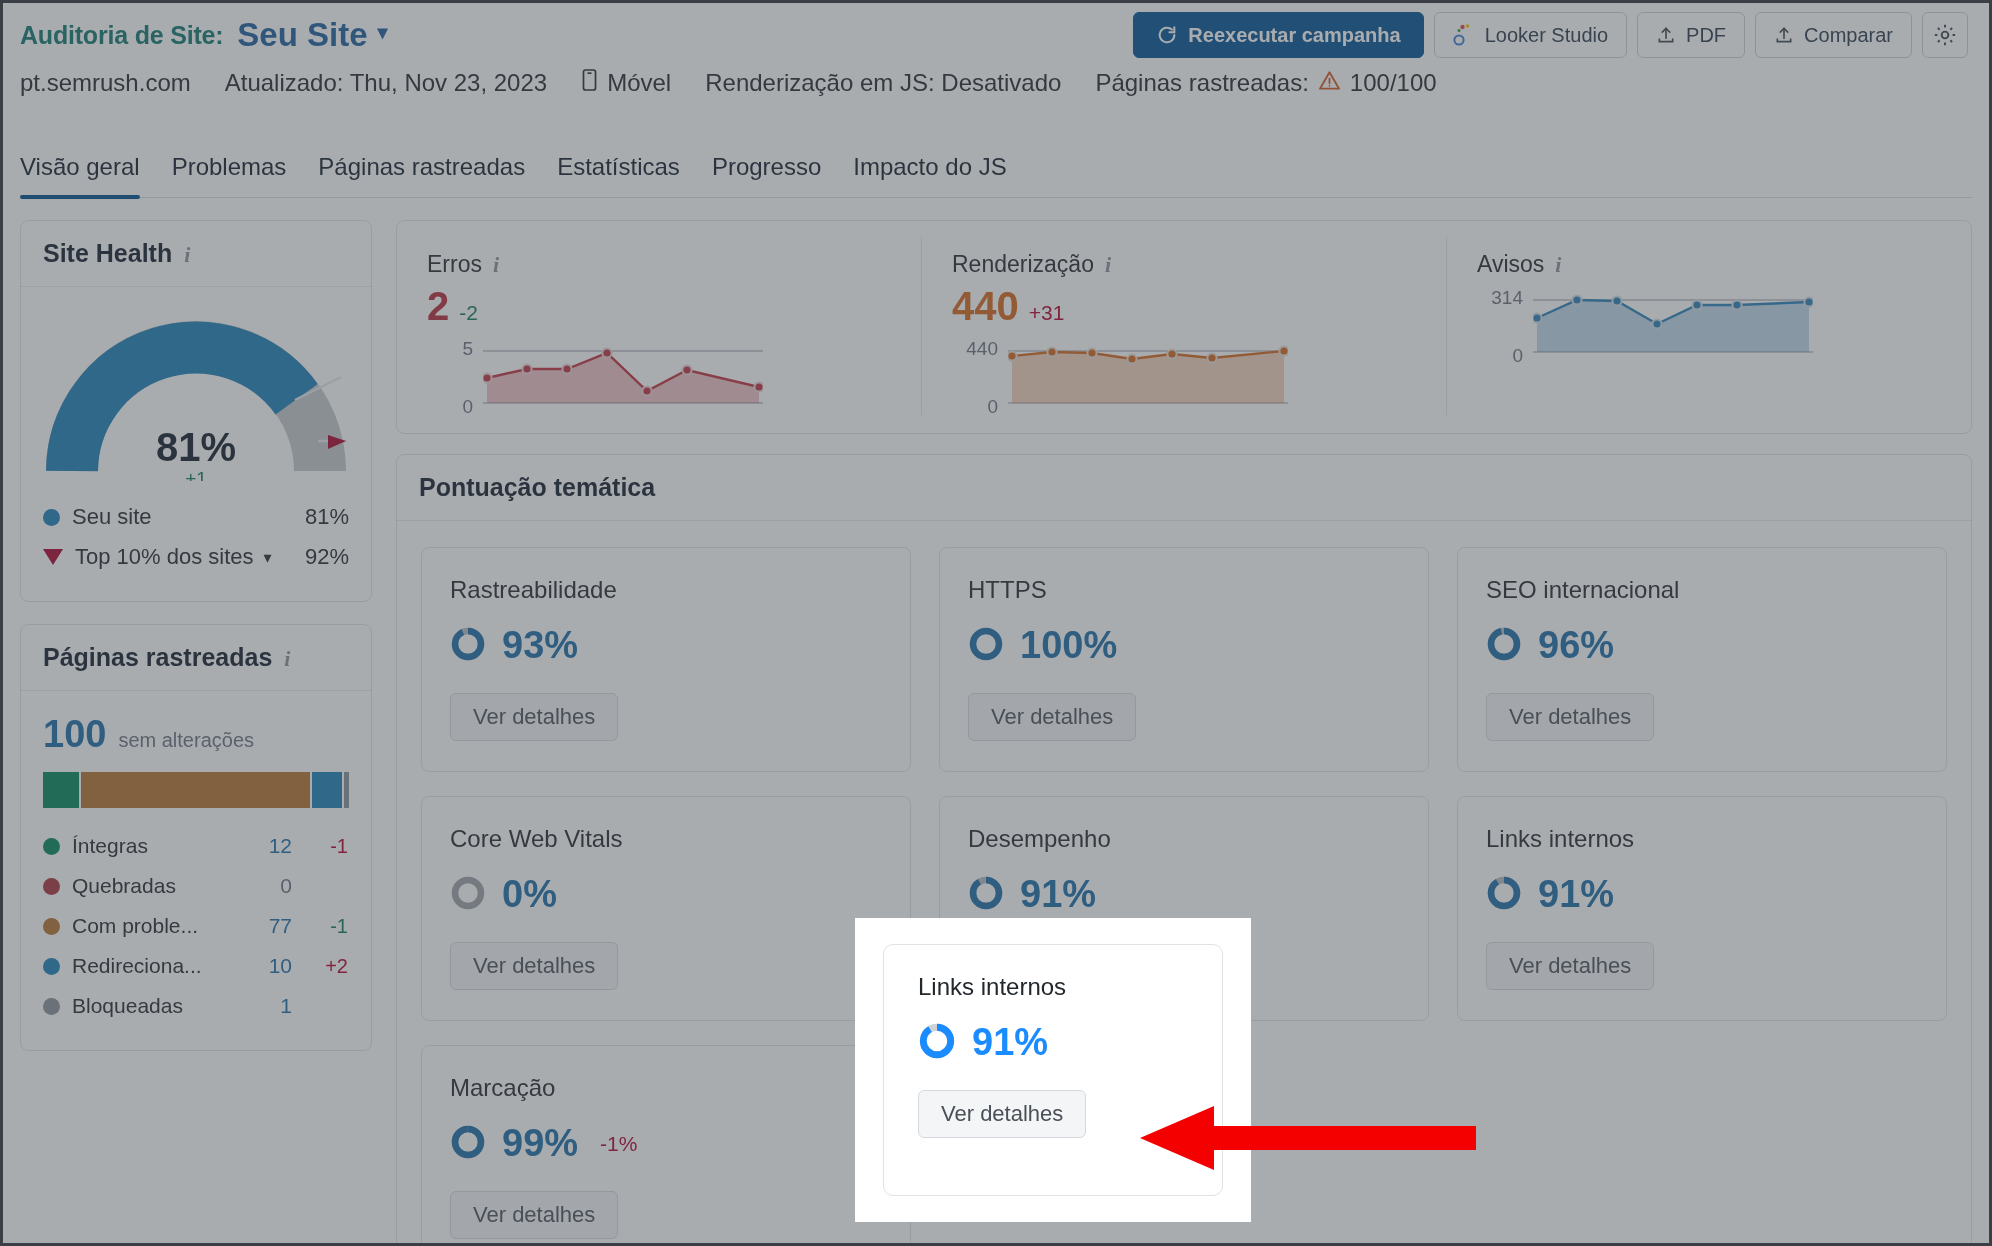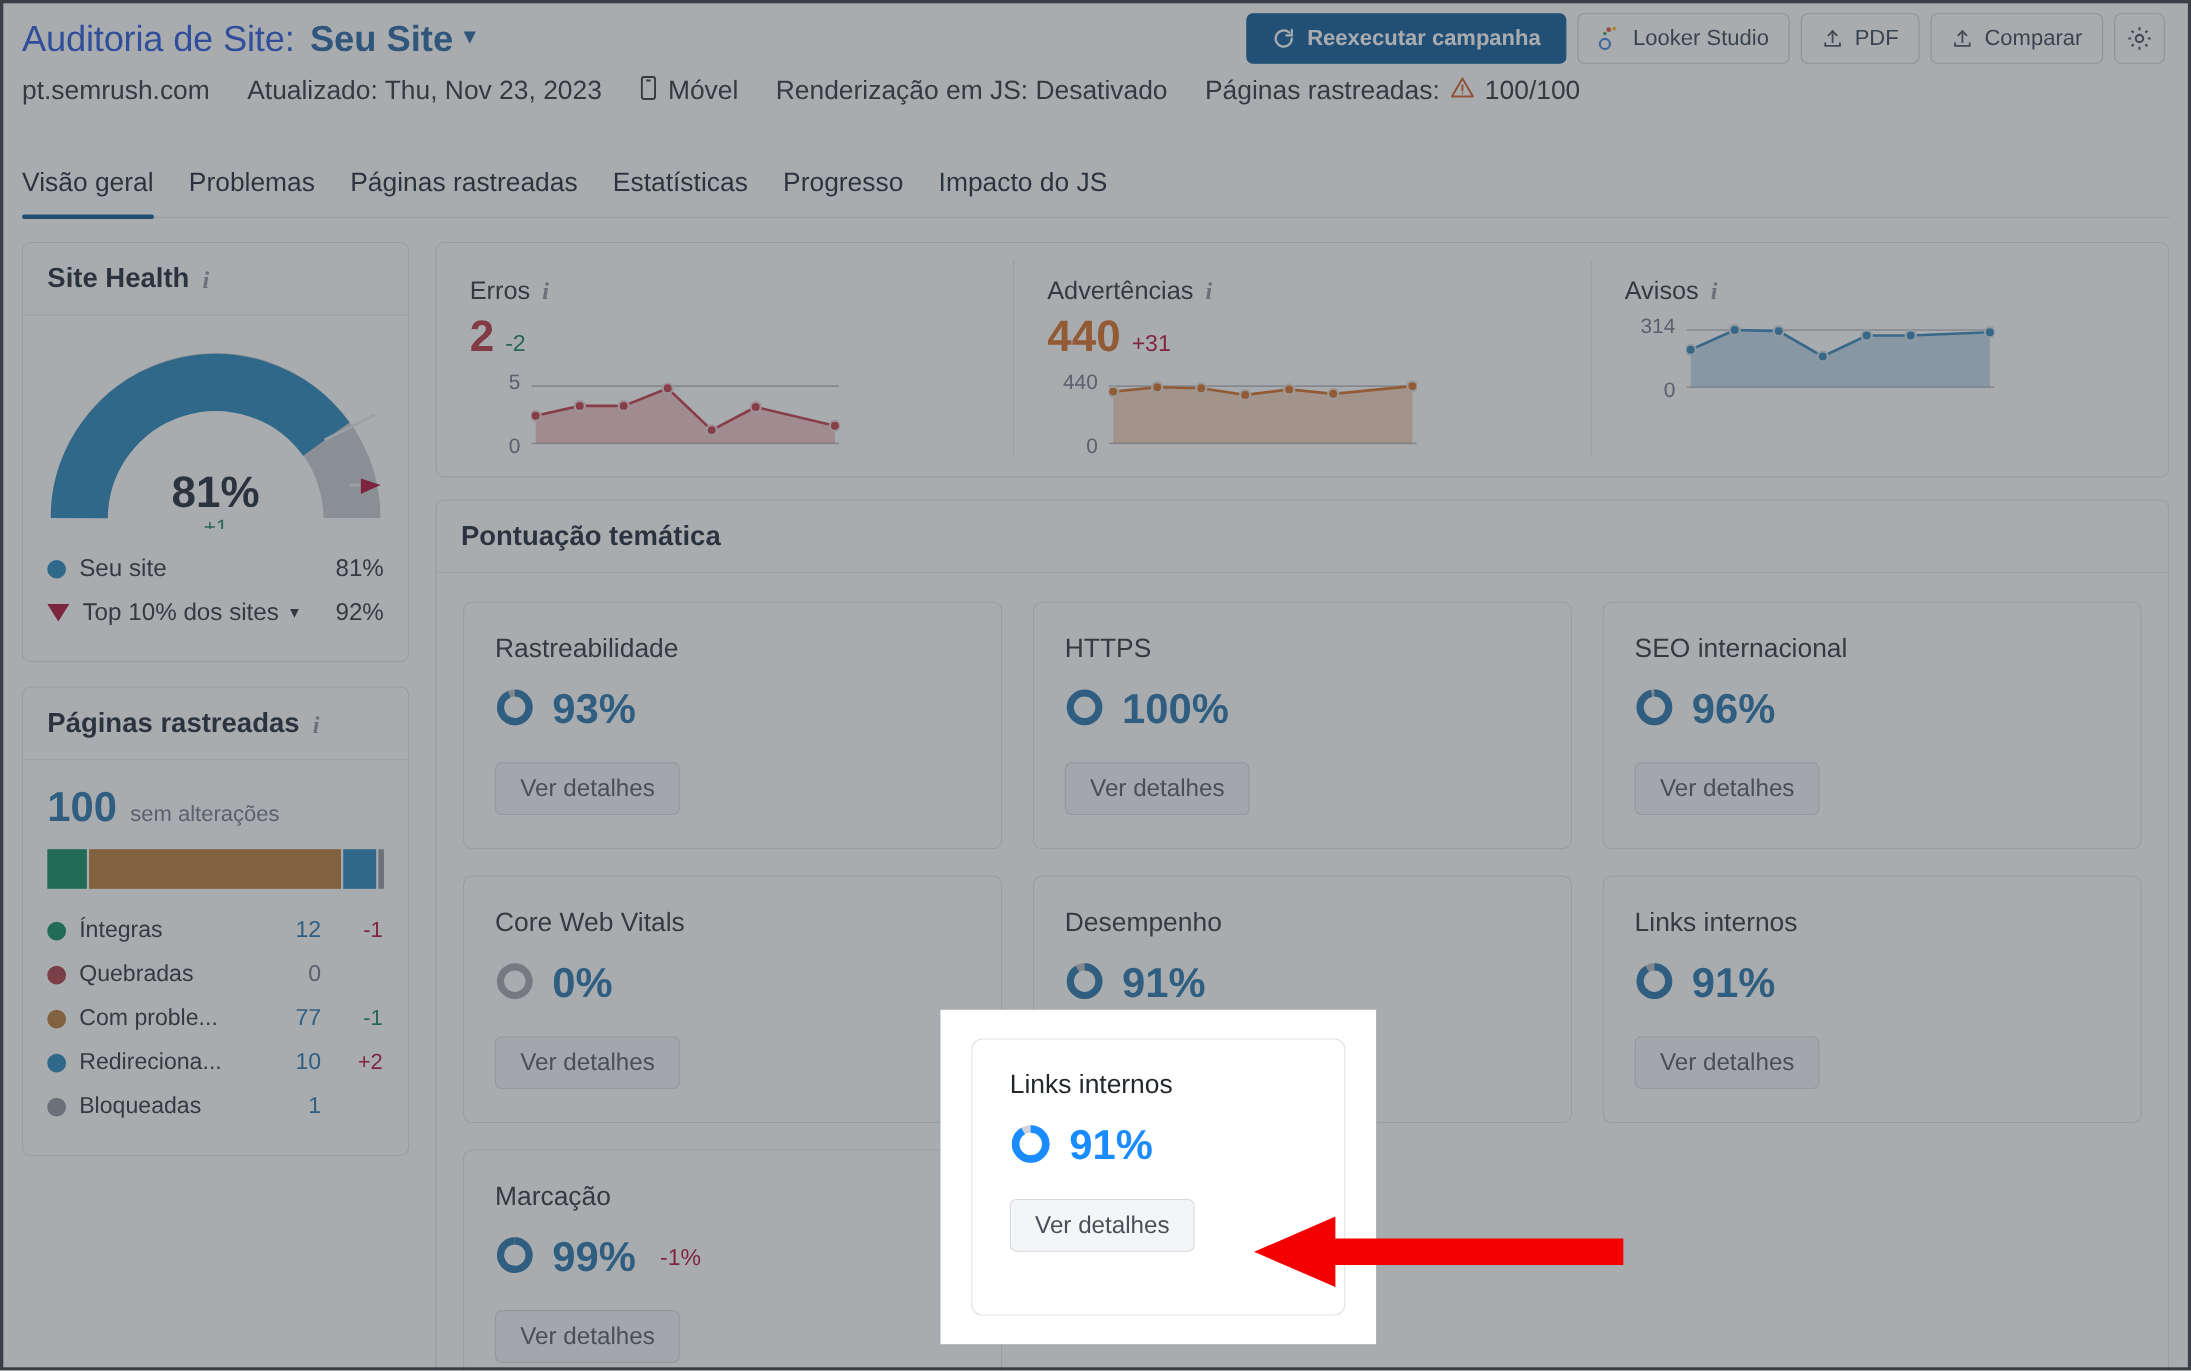--- a/index.html
+++ b/index.html
@@ -22,21 +22,21 @@
     padding: 0 20px;
   }
 
   
   .header-row {
     display: flex; align-items: center;
     height: 62px;
     padding-top: 8px;
   }
   .page-title {
-    font-size: 33px; font-weight: 400; color: #1d4ed8;
+    font-size: 25px; font-weight: 700; color: #0f766e;
     letter-spacing: -0.2px;
     white-space: nowrap;
   }
   .site-name {
     font-size: 33px; font-weight: 700; color: #1b5d9e;
     margin-left: 14px; white-space: nowrap;
   }
   .site-caret {
     display: inline-block; margin-left: 10px;
     color: #1b5d9e; font-size: 20px; font-weight: 700;
@@ -431,21 +431,21 @@
                       <circle cx="164" cy="46" r="4.6"></circle>
                       <circle cx="204" cy="25" r="4.6"></circle>
                     <circle cx="276" cy="42" r="4.6"></circle>
                   </g>
                 </svg>
               </div>
             </div>
 
             <div class="metric">
               <div class="metric-head">
-                <span class="metric-name">Advertências</span>
+                <span class="metric-name">Renderização</span>
                 <span class="info-i">i</span>
               </div>
               <div class="metric-nums">
                 <span class="metric-big" style="color:#d4661a">440</span>
                 <span class="metric-chg" style="color:#b3002d">+31</span>
               </div>
               <div class="spark">
                 <div class="spark-axis">
                   <span class="top">440</span>
                   <span class="bot">0</span>

